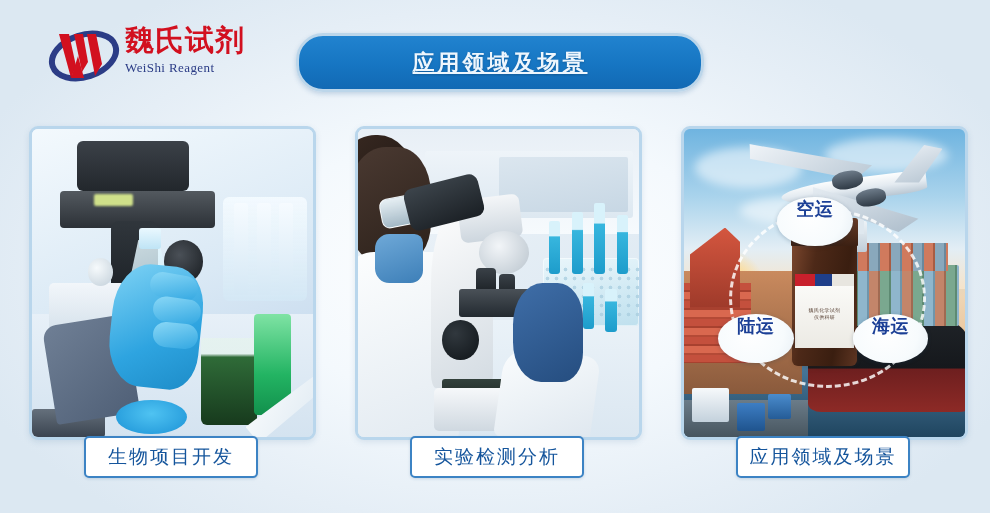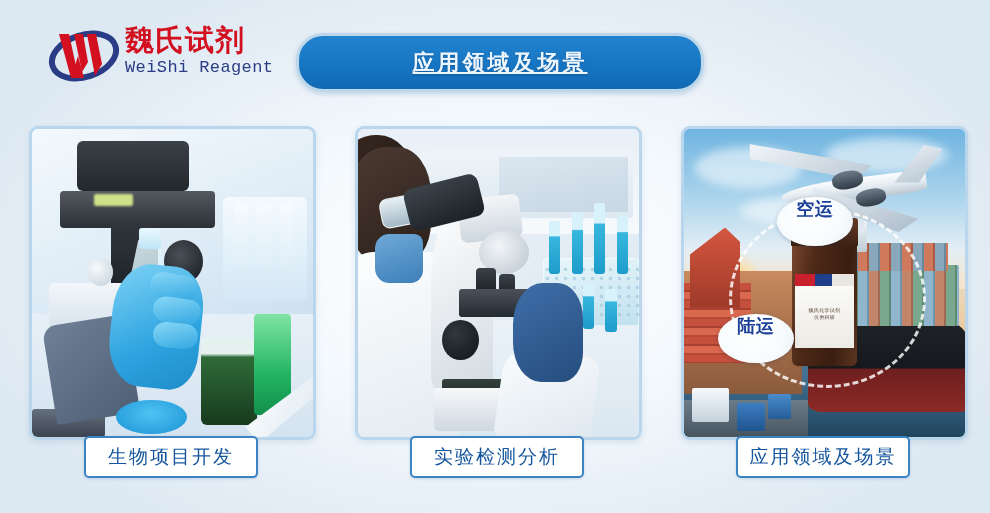--- a/index.html
+++ b/index.html
@@ -20,22 +20,22 @@
 
   .logo{position:absolute;left:47px;top:24px;width:230px;height:66px;}
   .logo-mark{position:absolute;left:0;top:2px;width:75px;height:60px;}
   .logo-text{position:absolute;left:78px;top:0px;width:165px;}
   .logo-cn{
     font-size:29px;font-weight:bold;color:#d2101f;letter-spacing:1px;
     line-height:33px;white-space:nowrap;
     font-family:"DejaVu Sans","Liberation Sans",sans-serif;
   }
   .logo-en{
-    font-size:17px;color:#2b3c86;letter-spacing:.4px;line-height:22px;
-    white-space:nowrap;font-family:Liberation Mono, monospace;
+    font-size:13px;color:#2b3c86;letter-spacing:.4px;line-height:22px;
+    white-space:nowrap;font-family:Liberation Serif, serif;
   }
 
   .title-banner{
     position:absolute;left:296px;top:33px;width:402px;height:53px;
     background:linear-gradient(180deg,#2183cf 0%,#1675c2 55%,#1269b4 100%);
     border-radius:27px;
     border:3px solid #bcd6ea;
     box-shadow:0 2px 5px rgba(30,90,150,.22);
     display:flex;align-items:center;justify-content:center;
   }
@@ -413,20 +413,23 @@
           <span>魏氏化学试剂</span>
           <span>仅供科研</span>
         </div>
 
         <div class="ship-badge sb-air">
           <span>空运</span>
         </div>
         <div class="ship-badge sb-land">
           <span>陆运</span>
         </div>
+        <div class="ship-badge sb-sea">
+          <span>海运</span>
+        </div>
       </div>
     </div>
   </div>
 
   <div class="label-layer">
     <div class="label-box lb1">
       <span>生物项目开发</span>
     </div>
     <div class="label-box lb2">
       <span>实验检测分析</span>

